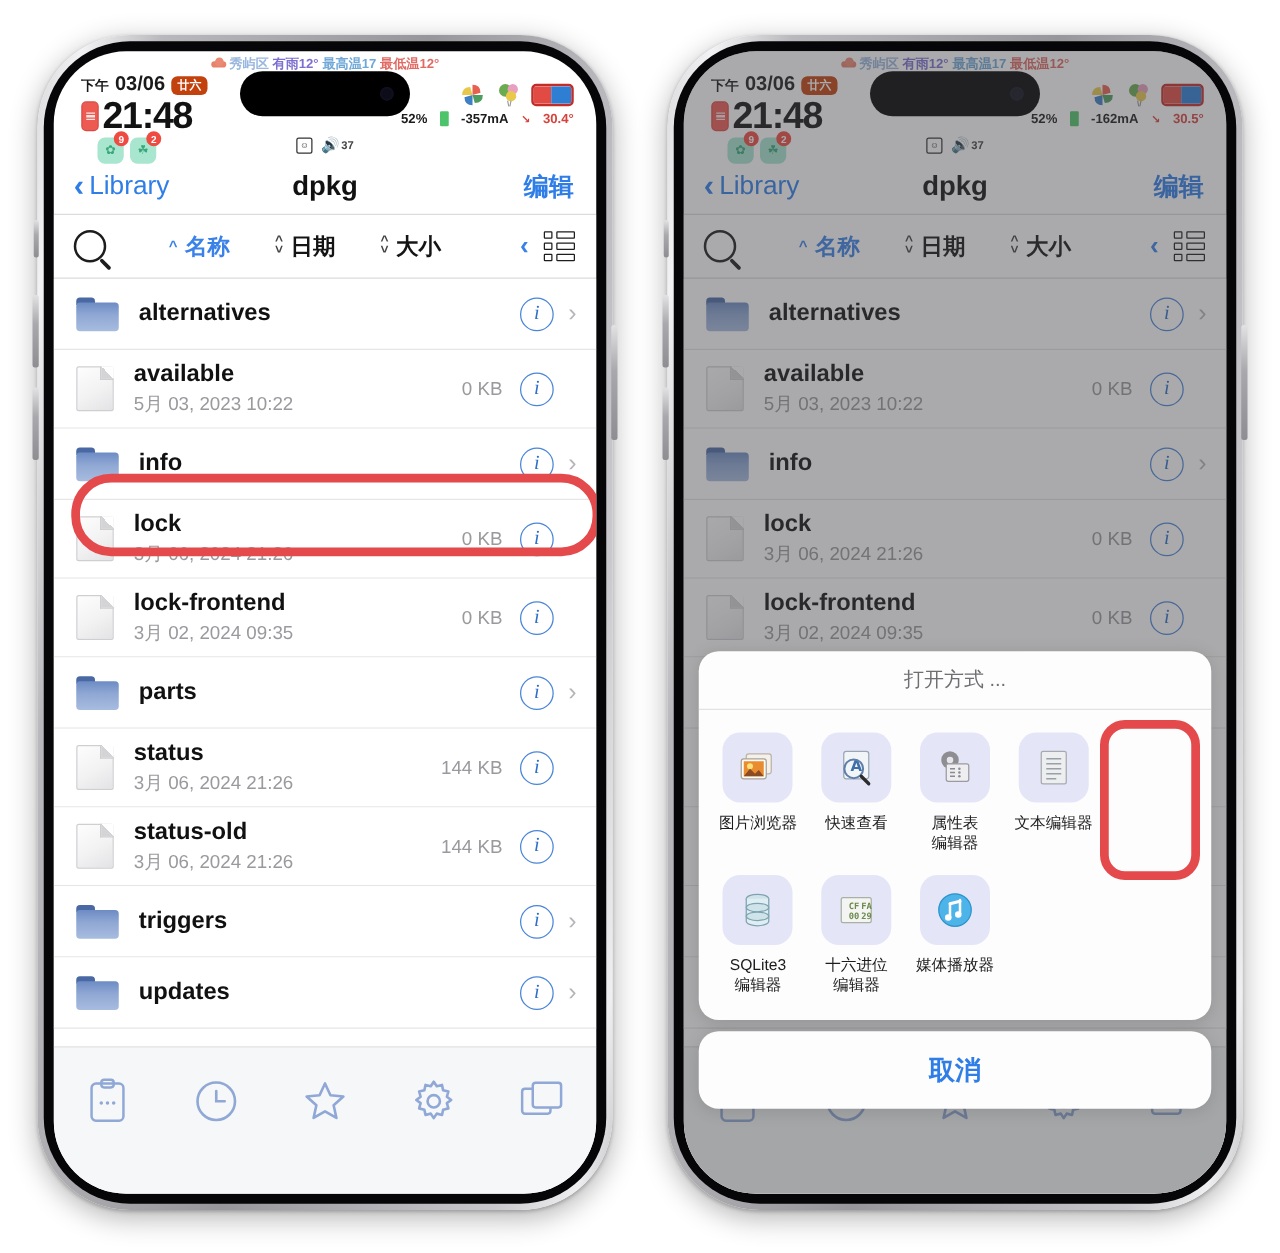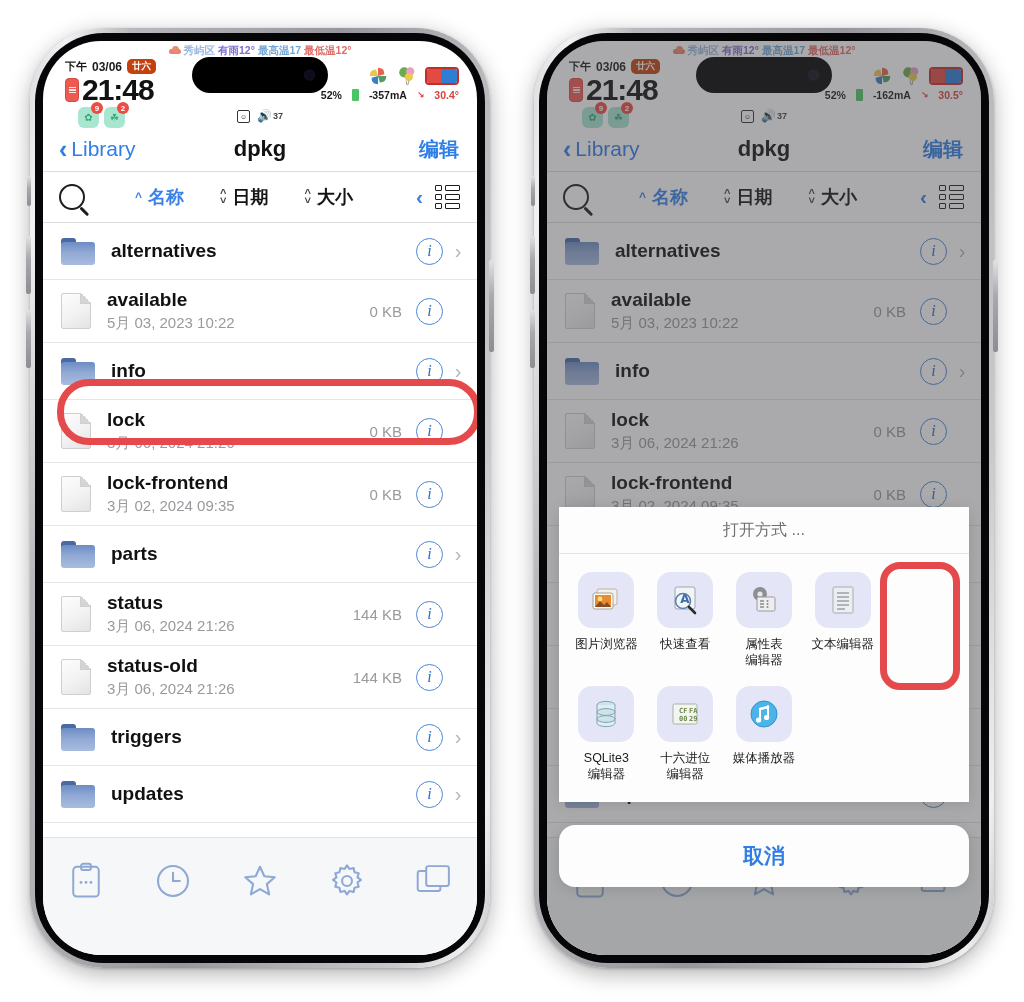--- a/index.html
+++ b/index.html
@@ -75,21 +75,21 @@
   .w-lo   { color: #e06a64; }
 
   
   .statusbar {
     position: absolute; top: 14px; left: 0; right: 0; height: 76px;
     z-index: 26; font-size: 11px;
   }
   .sb-left { position: absolute; left: 22px; top: 4px; }
   .sb-datetime { display: flex; align-items: center; gap: 5px; }
   .sb-ampm { font-size: 11px; font-weight: bold; color: #1a1a1a; }
-  .sb-date { font-size: 12px; font-weight: bold; color: #1a1a1a; }
+  .sb-date { font-size: 16px; font-weight: bold; color: #1a1a1a; }
   .sb-lunar {
     font-size: 9.5px; font-weight: bold; color: #fff;
     background: #c2410c; border-radius: 5px; padding: 1px 5px;
   }
   .sb-timerow { display: flex; align-items: center; gap: 3px; margin-top: 1px; }
   .sb-pill {
     width: 14px; height: 24px; border-radius: 4px;
     background: #ec5a52; border: 1.5px solid #d84b44;
     display: flex; flex-direction: column; align-items: center; justify-content: center; gap: 1px;
   }
@@ -251,21 +251,21 @@
 
   
   .sheet-wrap {
     position: absolute; left: 0; right: 0; bottom: 0; top: 0;
     z-index: 45; pointer-events: none;
   }
   .sheet {
     position: absolute; left: 12px; right: 12px; bottom: 68px;
   }
   .sheet-card {
-    background: #fdfdfd; border-radius: 0; overflow: hidden;
+    background: #fdfdfd; border-radius: 16px; overflow: hidden;
     box-shadow: 0 2px 14px rgba(0,0,0,.12);
   }
   .sheet-title {
     text-align: center; font-size: 16px; color: #6f6f73;
     padding: 13px 0 12px; border-bottom: 1px solid #e3e3e5;
   }
   .sheet-grid {
     display: grid; grid-template-columns: repeat(5, 1fr);
     padding: 14px 8px 6px; gap: 4px 0;
   }
@@ -274,21 +274,21 @@
   .app-icon {
     width: 56px; height: 56px; border-radius: 14px;
     background: #e4e6f8;
     display: flex; align-items: center; justify-content: center;
   }
   .app-label {
     font-size: 12.5px; font-weight: normal; color: #1c1c1e;
     text-align: center; line-height: 1.28; white-space: pre-line;
   }
   .sheet-cancel {
-    margin-top: 23px; background: #fdfdfd; border-radius: 16px;
+    margin-top: 9px; background: #fdfdfd; border-radius: 16px;
     text-align: center; padding: 17px 0;
     font-size: 21px; font-weight: bold; color: #2f7ee8;
     box-shadow: 0 2px 14px rgba(0,0,0,.12);
   }
   .hl-app { position: absolute; right: 9px; top: 55px; width: 80px; height: 128px;
             border: 7px solid #e4494b; border-radius: 20px; z-index: 50; }
 
   
   .gi { width: 36px; height: 36px; display:block; }
 </style>

